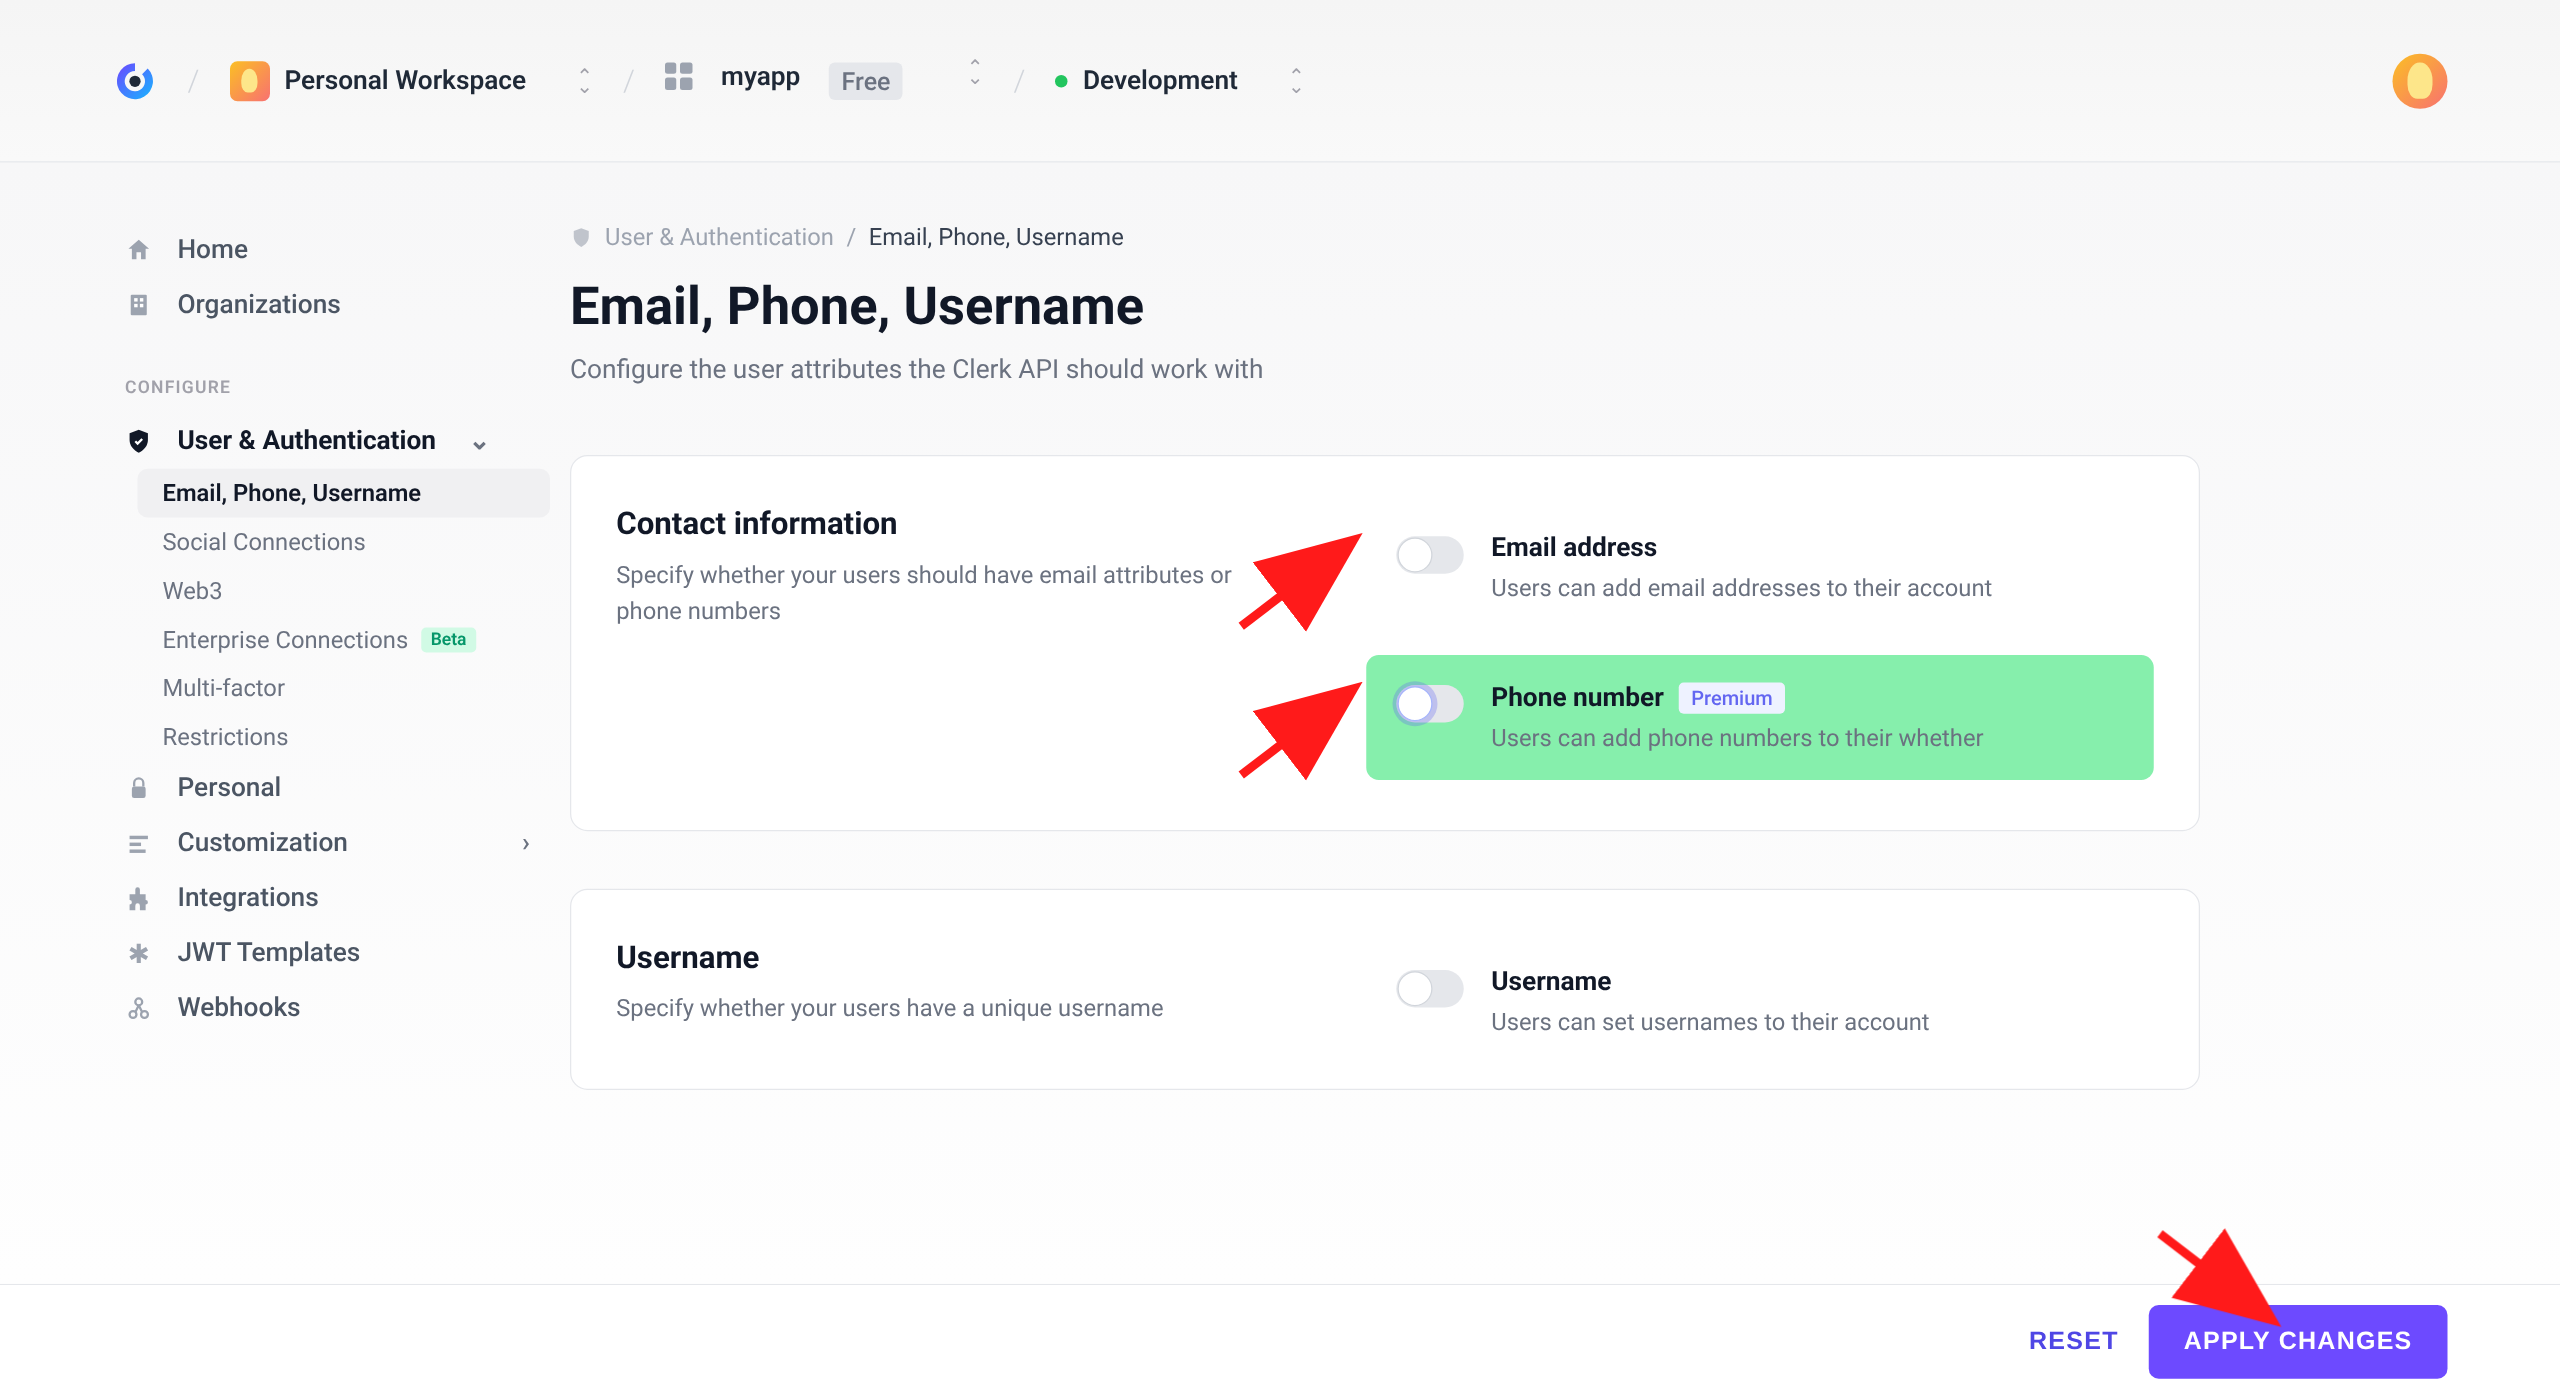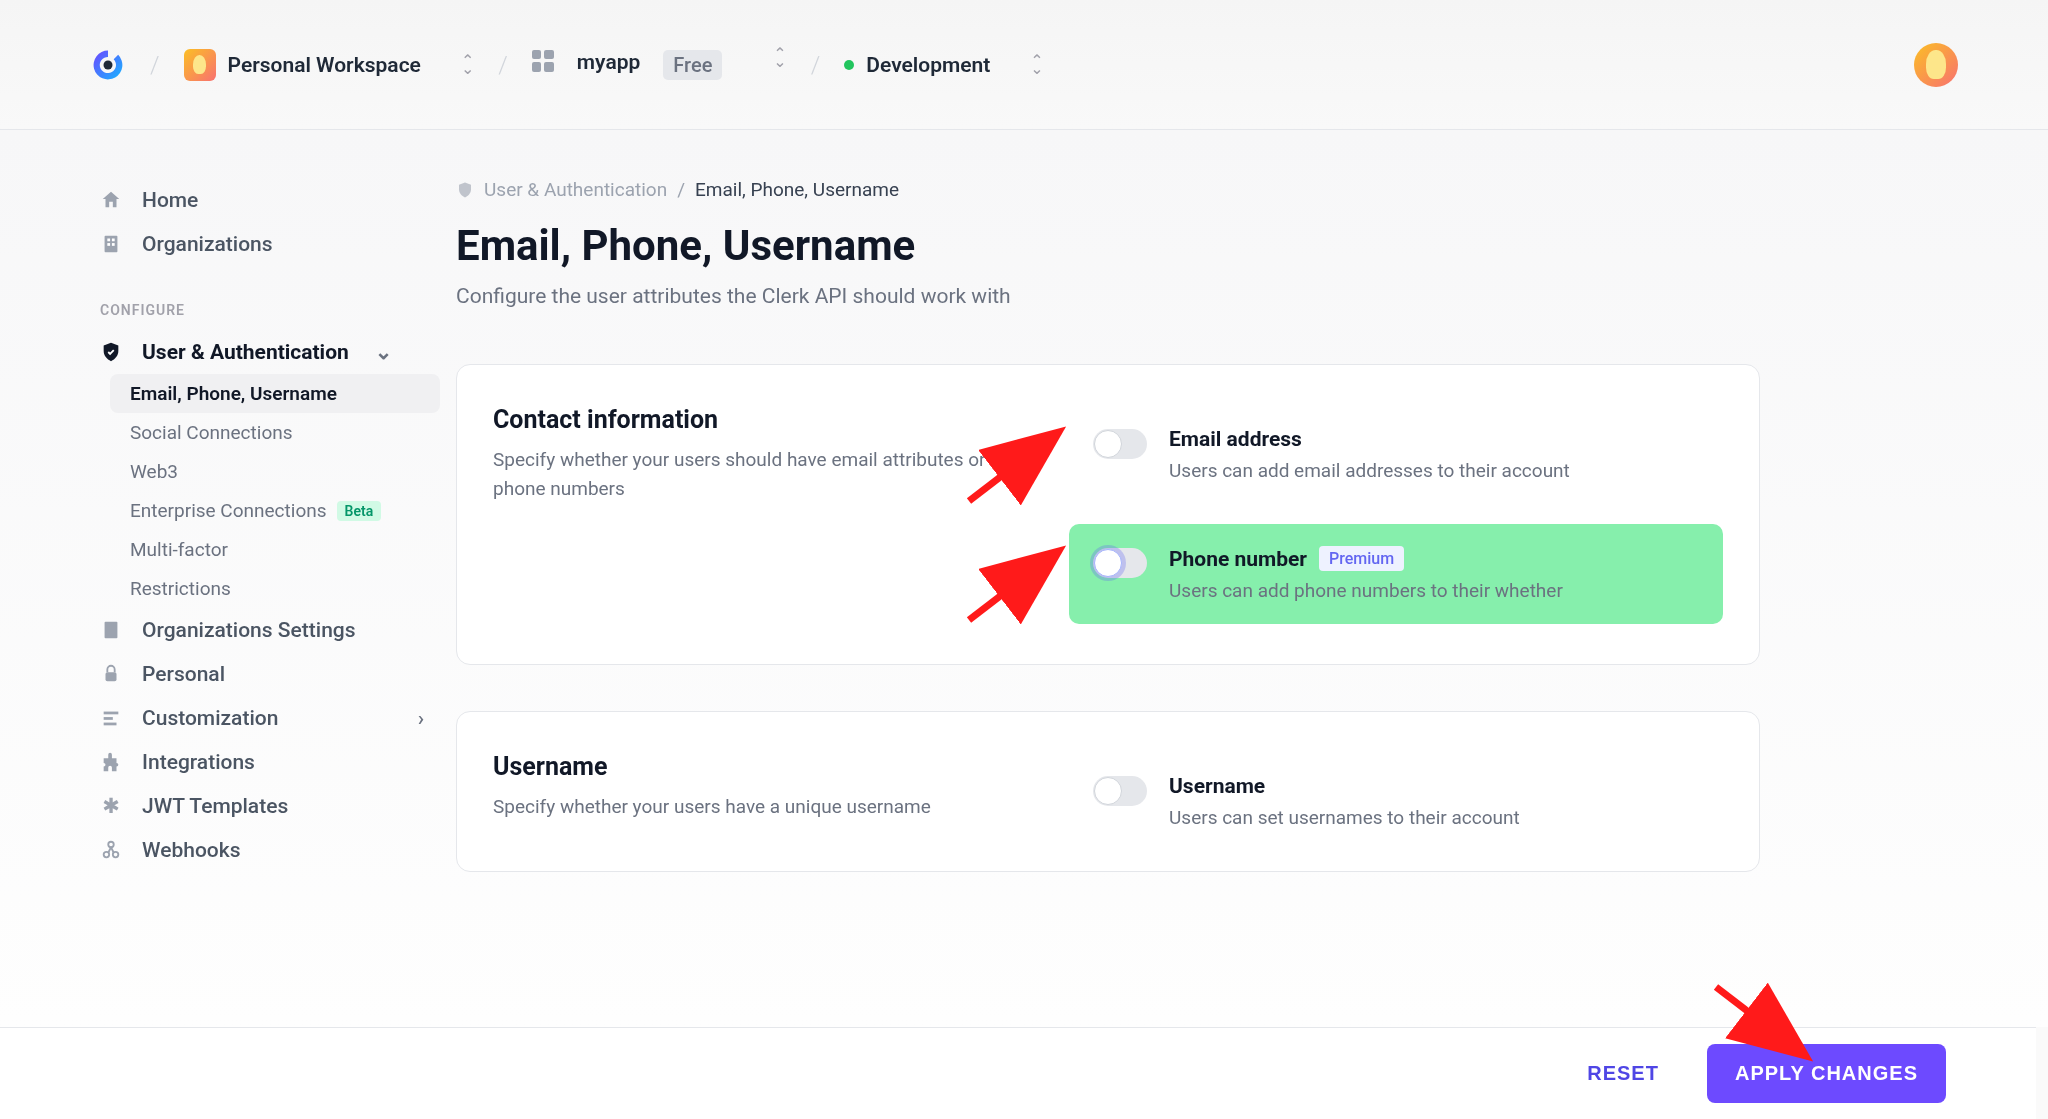--- a/index.html
+++ b/index.html
@@ -144,21 +144,21 @@
 .breadcrumb{display:flex;align-items:center;gap:10px;color:#9ca3af;font-size:19px;margin-bottom:20px;}
 .breadcrumb .bc-current{color:#374151;}
 .page-title{font-size:42px;font-weight:700;color:#111827;margin-bottom:14px;}
 .page-sub{font-size:21px;color:#6b7280;margin-bottom:56px;}
 
 .card{
   border:1px solid #e5e7eb;border-radius:14px;background:#fff;
   padding:40px 36px;margin-bottom:46px;
 }
 .card-row{
-  display:flex;gap:36px;
+  display:flex;gap:60px;
 }
 .card-left{width:540px;flex-shrink:0;}
 .card-left h3{font-size:25px;font-weight:700;color:#111827;margin-bottom:12px;}
 .card-left p{font-size:19px;color:#6b7280;line-height:1.5;}
 .card-right{flex:1;display:flex;flex-direction:column;gap:20px;}
 
 .option{
   display:flex;gap:22px;padding:22px 24px;border-radius:10px;
   position:relative;align-items:flex-start;
 }
@@ -181,24 +181,24 @@
 .opt-desc{font-size:19px;color:#6b7280;margin-top:8px;}
 
 
 .arrow{
   position:absolute;pointer-events:none;
 }
 .arrow svg{overflow:visible;}
 
 
 .footer{
-  position:fixed;bottom:0;left:0;right:12px;height:92px;
+  position:fixed;bottom:0;left:0;right:0;height:92px;
   background:#fff;border-top:1px solid #e5e7eb;
   display:flex;align-items:center;justify-content:flex-end;
-  padding:0 90px;gap:24px;
+  padding:0 90px;
 }
 .btn-reset{
   background:transparent;border:none;color:#4f46e5;font-weight:700;
   font-size:20px;letter-spacing:1px;padding:18px 24px;cursor:pointer;
 }
 .btn-apply{
   background:#6d4aff;color:#fff;border:none;border-radius:8px;
   font-weight:700;font-size:20px;letter-spacing:1px;padding:18px 28px;cursor:pointer;
 }
 </style>
@@ -308,28 +308,20 @@
           <span>Multi-factor</span>
         </div>
       <div class="sub-item">
           <span>Restrictions</span>
         </div>
     </div>
 
     <div class="side-item">
       <span class="side-icon">
           <svg viewBox="0 0 24 24" width="22" height="22" fill="currentColor">
-            <rect x="5" y="3" width="14" height="18" rx="1"></rect>
-          </svg>
-        </span>
-      <span>Organizations Settings</span>
-    </div>
-    <div class="side-item">
-      <span class="side-icon">
-          <svg viewBox="0 0 24 24" width="22" height="22" fill="currentColor">
             <rect x="6" y="10" width="12" height="10" rx="2"></rect>
             <path d="M8 10V7a4 4 0 018 0v3" fill="none" stroke="currentColor" stroke-width="2"></path>
           </svg>
         </span>
       <span>Personal</span>
     </div>
     <div class="side-item">
       <span class="side-icon">
           <svg viewBox="0 0 24 24" width="22" height="22" fill="currentColor">
             <rect x="4" y="5" width="16" height="3"></rect>

